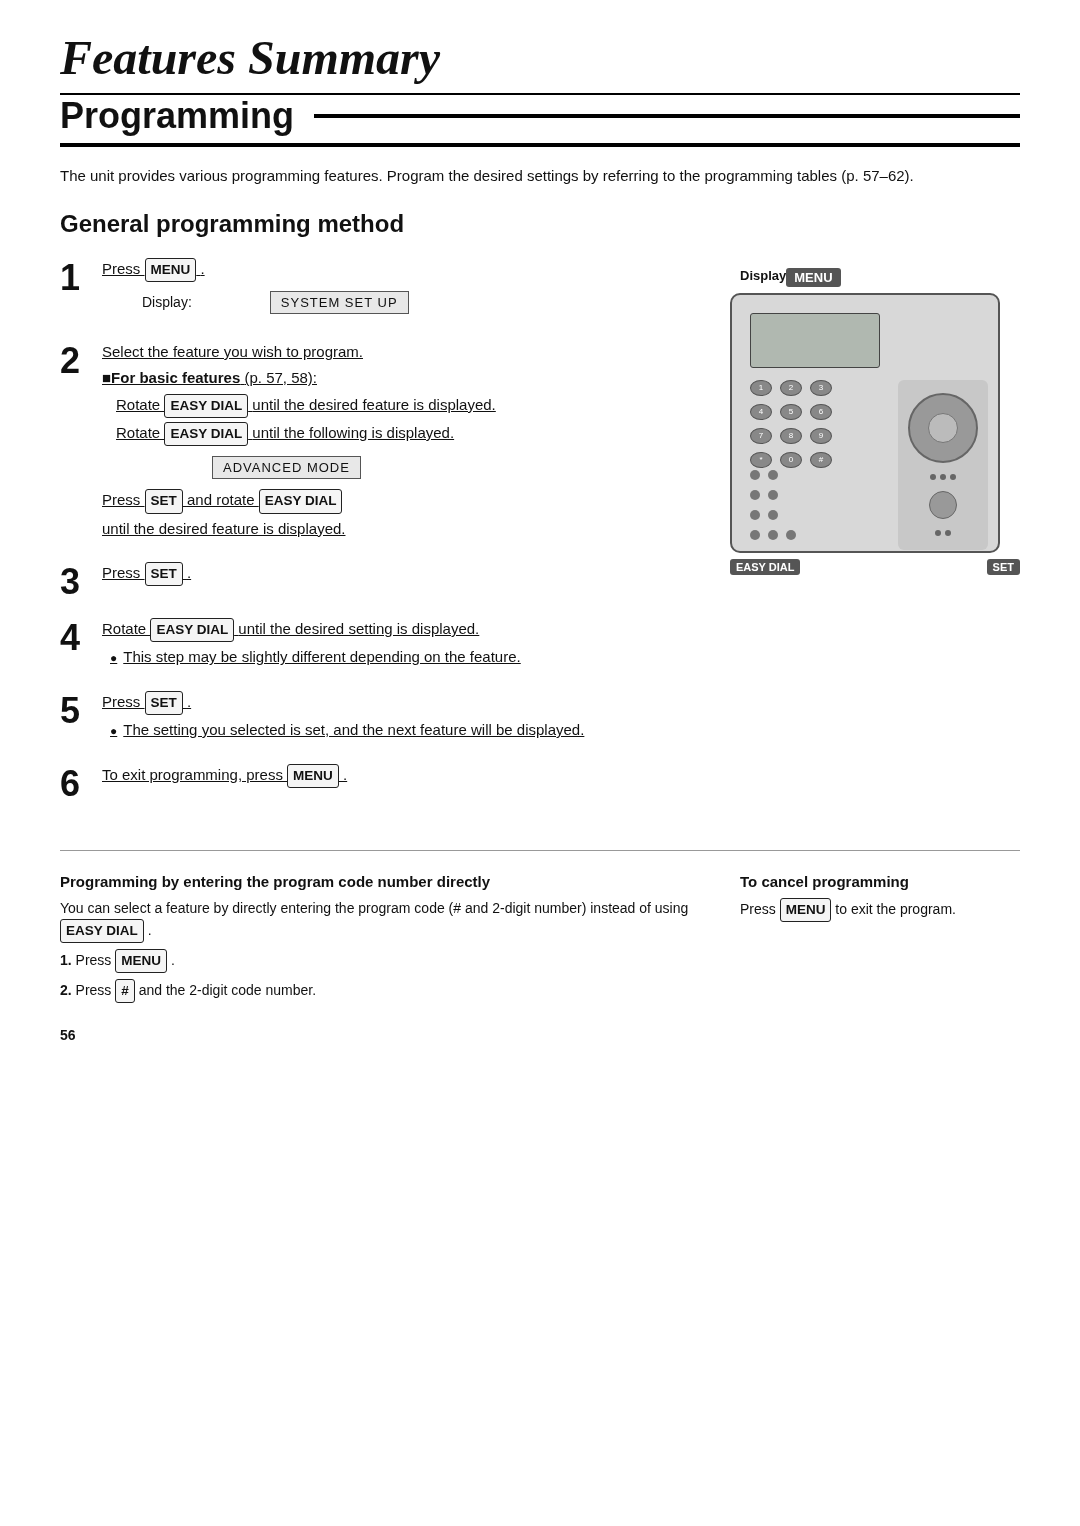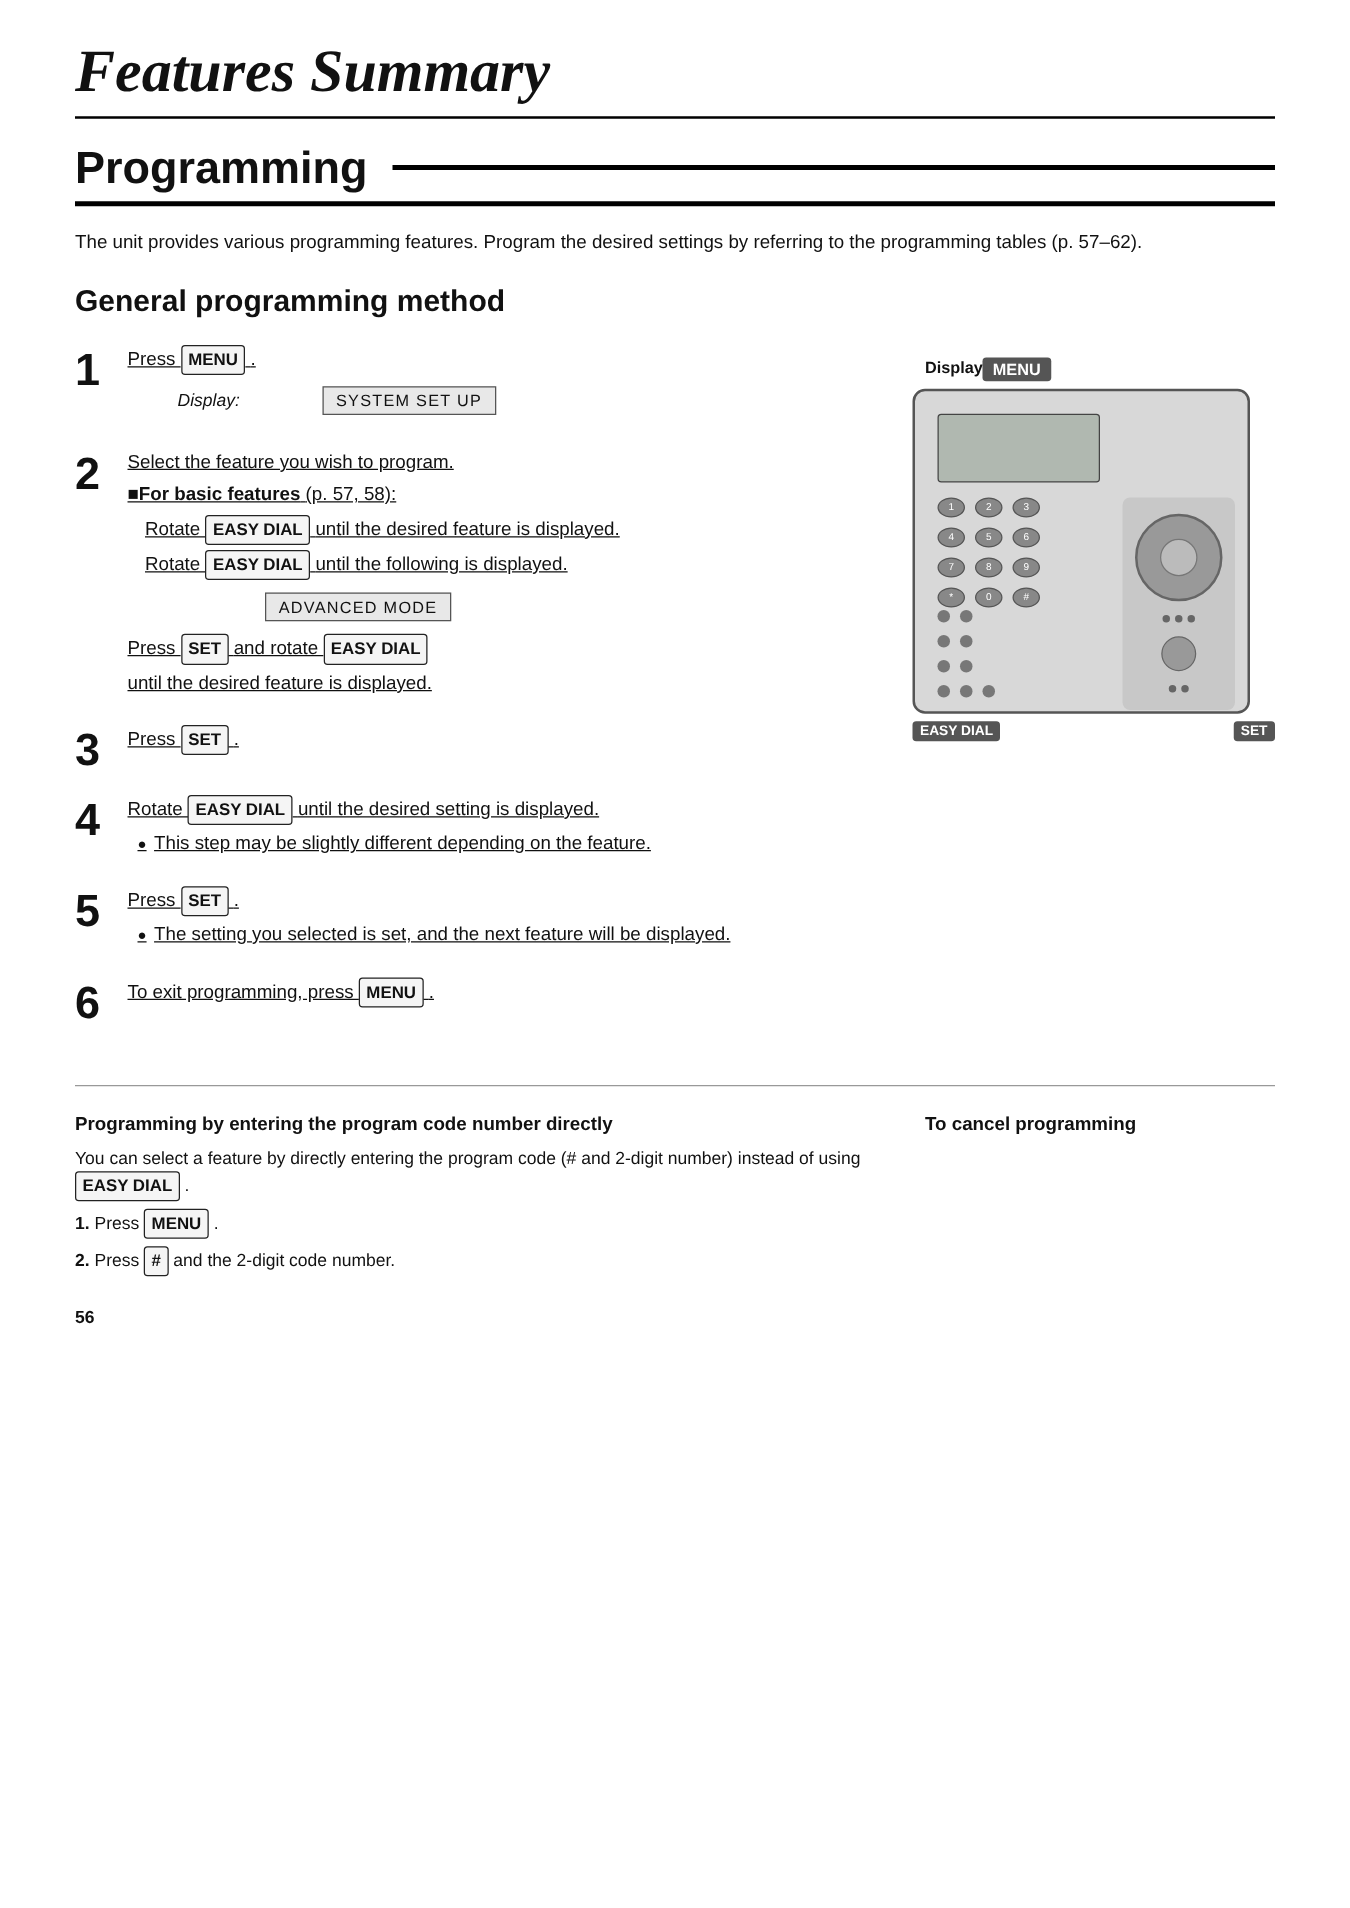--- a/index.html
+++ b/index.html
@@ -12,21 +12,20 @@
       min-height: 1526px;
       padding: 30px 60px 40px 60px;
     }
     h1.features-summary {
       font-family: Georgia, 'Times New Roman', serif;
       font-style: italic;
       font-size: 48px;
       font-weight: bold;
       border-bottom: 2px solid #000;
       padding-bottom: 8px;
-      margin-bottom: 18px;
     }
     h2.programming {
       font-size: 36px;
       font-weight: bold;
       border-bottom: 4px solid #000;
       padding-bottom: 6px;
       margin-bottom: 18px;
       display: flex;
       align-items: center;
       gap: 12px;
@@ -97,22 +96,21 @@
       border: 1.5px solid #555;
       background: #e8e8e8;
       font-family: Liberation Sans, sans-serif;
       font-size: 13px;
       padding: 3px 10px;
       margin: 4px 0 4px 60px;
       letter-spacing: 1px;
     }
     .display-label {
       font-size: 14px;
-      margin-right: 6px;
-      font-style: italic;
+      margin-right: 18px;
     }
     .display-row {
       display: flex;
       align-items: center;
       margin: 5px 0 5px 40px;
     }
     .bullet-item {
       margin-left: 8px;
       margin-bottom: 3px;
       line-height: 1.5;
@@ -443,16 +441,21 @@
     </p>
     <p class="numbered-item">
       <strong>2.</strong>
       <span> Press </span>
       <span class="kbd">#</span>
       <span> and the 2-digit code number.</span>
     </p>
   </div>
   <div class="bottom-right">
     <h4>To cancel programming</h4>
+    <p>
+      <span>Press </span>
+      <span class="kbd">MENU</span>
+      <span> to exit the program.</span>
+    </p>
   </div>
 </div>
 
 <div class="page-num">56</div>
 
 </body></html>

